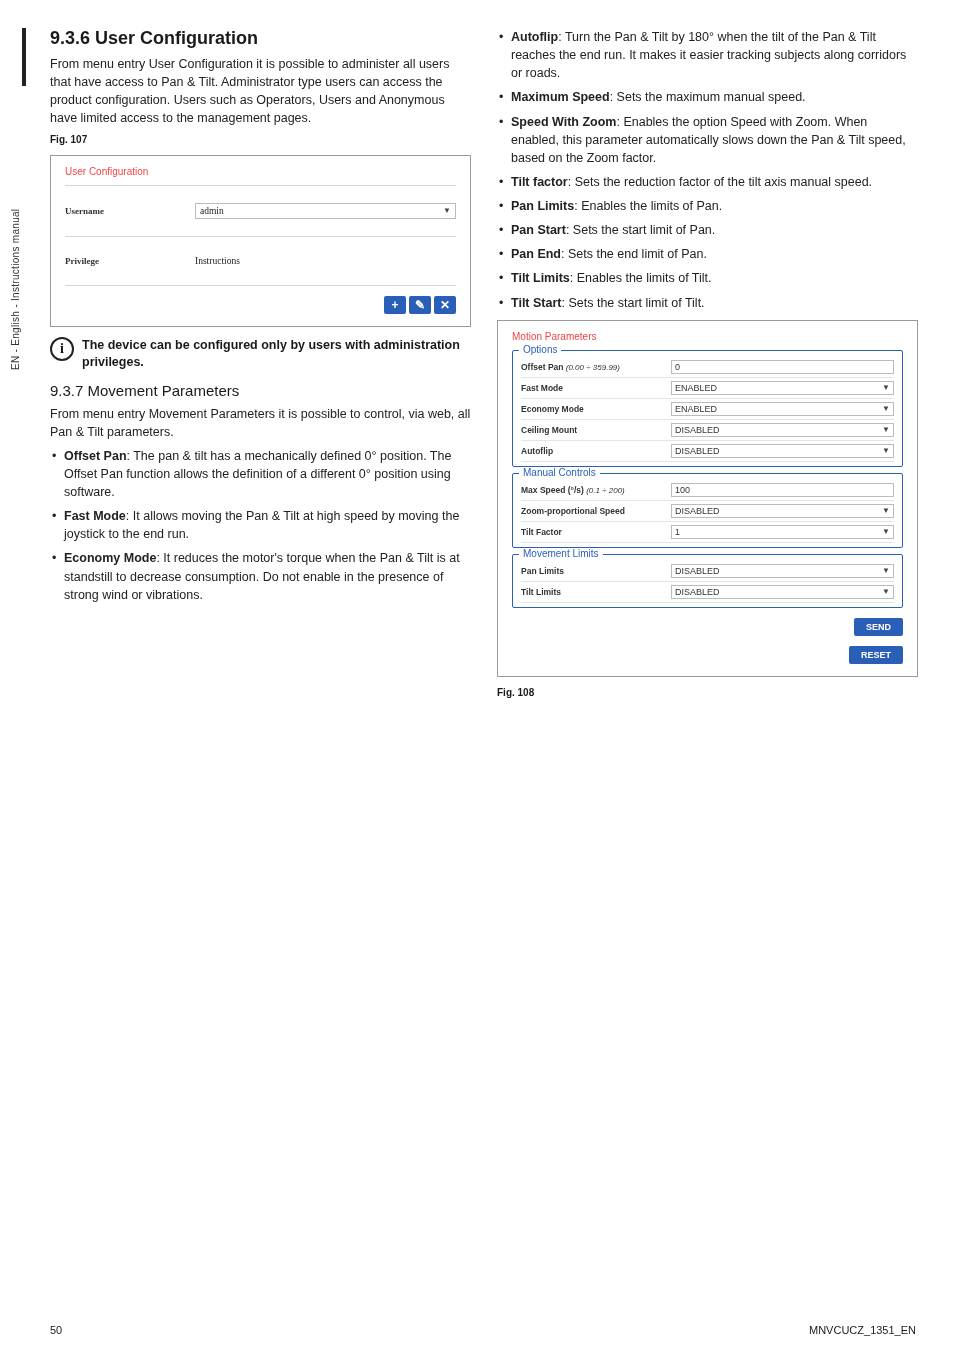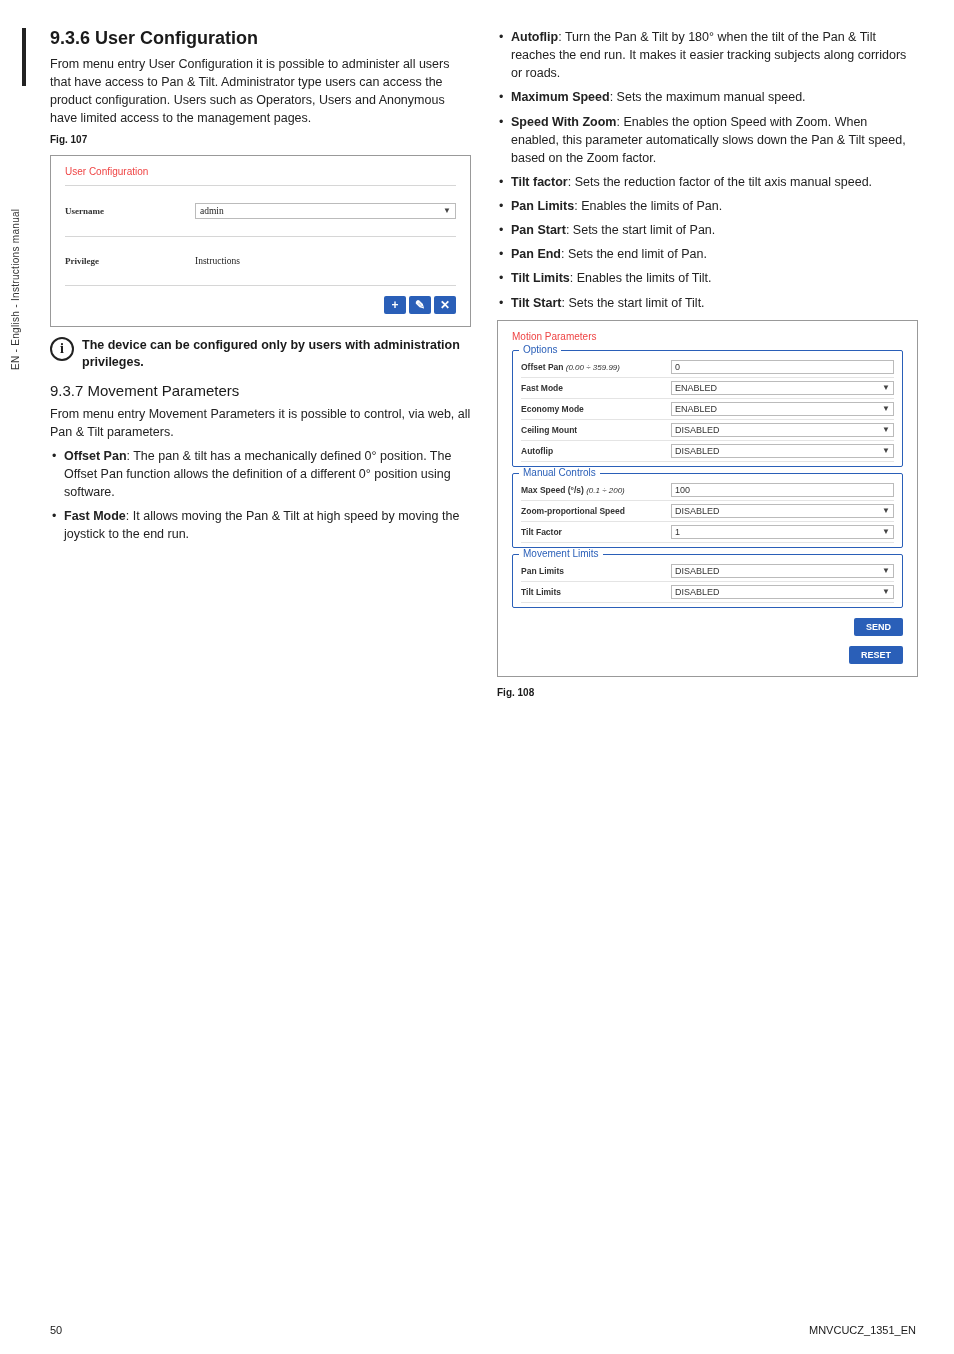--- a/index.html
+++ b/index.html
@@ -80,20 +80,21 @@
       <div class="infobox">
         <div class="info-icon">i</div>
         <div class="info-text">The device can be configured only by users with administration privileges.</div>
       </div>
 
       <div class="h4">9.3.7 Movement Parameters</div>
       <p class="body">From menu entry Movement Parameters  it is possible to control, via web, all Pan &amp; Tilt parameters.</p>
       <ul class="bullets">
         <li><b>Offset Pan</b><span>: The pan &amp; tilt has a mechanically defined 0° position. The Offset Pan function allows the definition of a different 0° position using software.</span></li>
         <li><b>Fast Mode</b><span>: It allows moving the Pan &amp; Tilt at high speed by moving the joystick to the end run.</span></li>
+        <li><b>Economy Mode</b><span>: It reduces the motor's torque when the Pan &amp; Tilt is at standstill to decrease consumption. Do not enable in the presence of strong wind or vibrations.</span></li>
       </ul>
     </div>
 
     <div class="col">
       <ul class="bullets">
         <li><b>Autoflip</b><span>: Turn the Pan &amp; Tilt by 180° when the tilt of the Pan &amp; Tilt reaches the end run. It makes it easier tracking subjects along corridors or roads.</span></li>
         <li><b>Maximum Speed</b><span>: Sets the maximum manual speed.</span></li>
         <li><b>Speed With Zoom</b><span>: Enables the option Speed with Zoom. When enabled, this parameter automatically slows down the Pan &amp; Tilt speed, based on the Zoom factor.</span></li>
         <li><b>Tilt factor</b><span>: Sets the reduction factor of the tilt axis manual speed.</span></li>
         <li><b>Pan Limits</b><span>: Enables the limits of Pan.</span></li>

